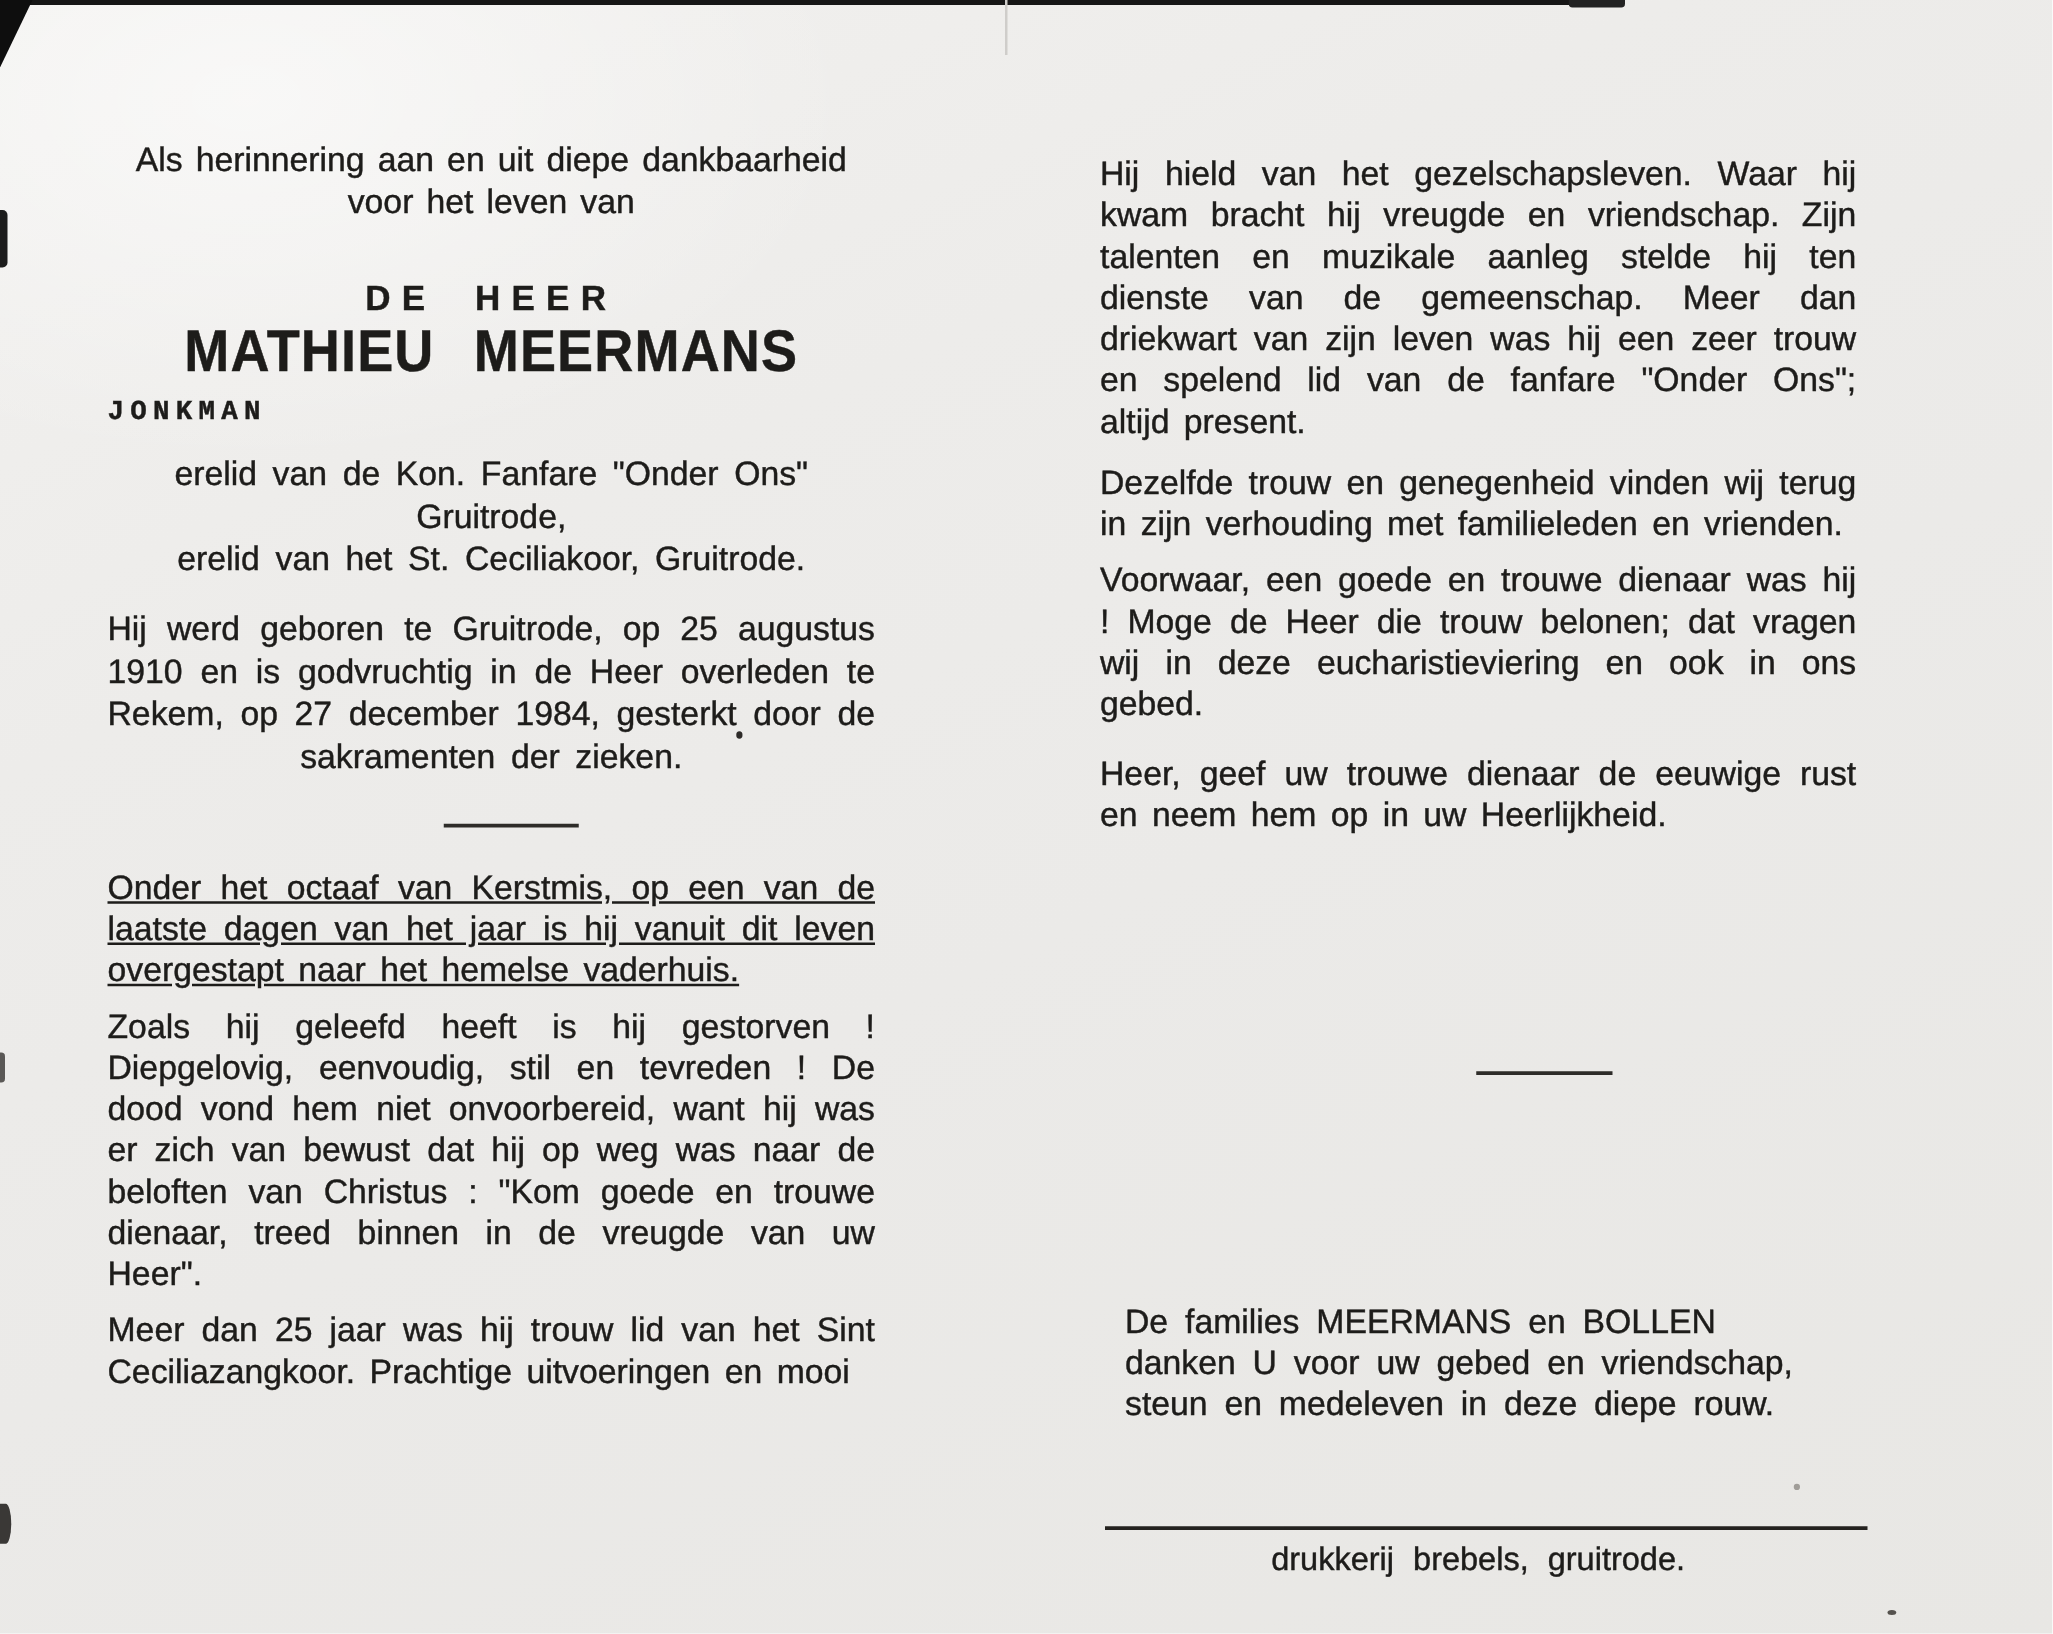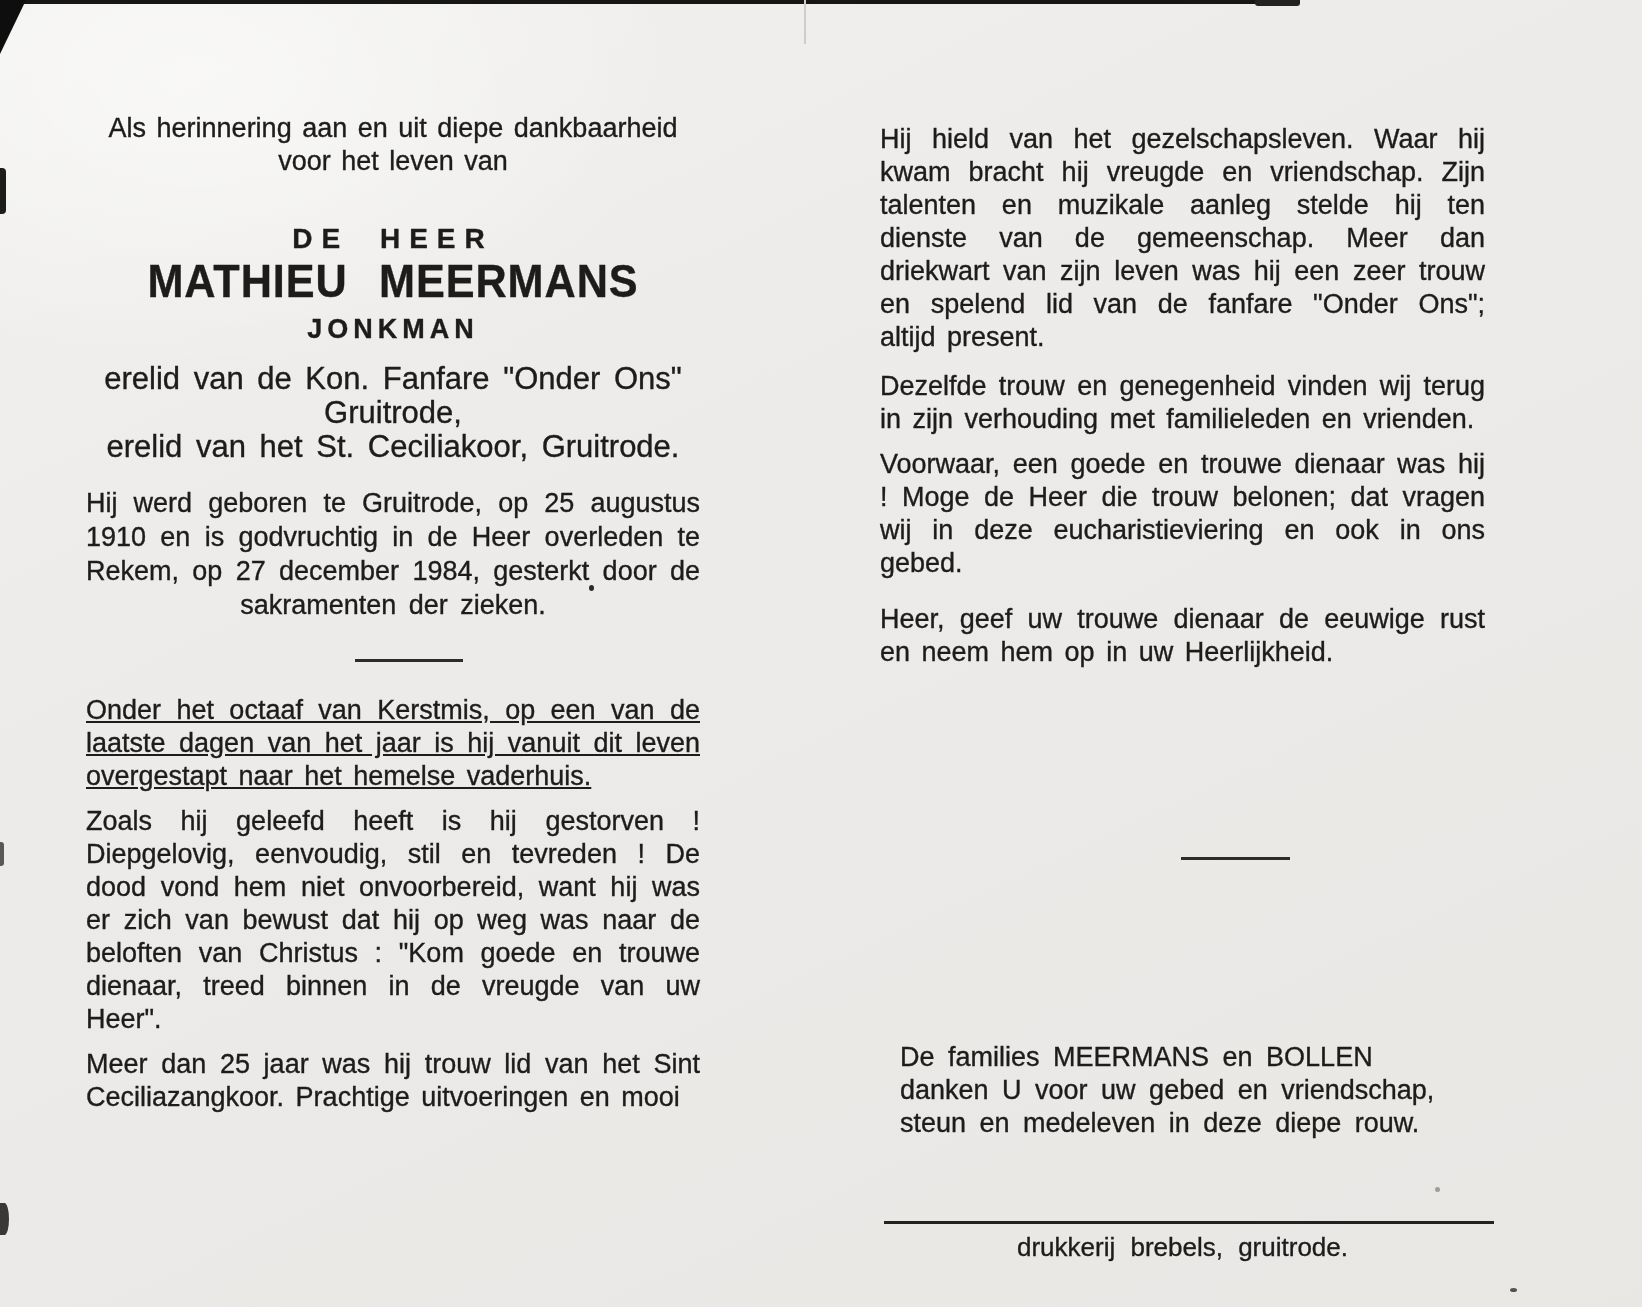--- a/index.html
+++ b/index.html
@@ -15,22 +15,22 @@
     content:"";position:absolute;inset:0;pointer-events:none;
     background:radial-gradient(ellipse 700px 420px at 12% 6%,rgba(255,255,255,0.55),rgba(255,255,255,0) 70%);
   }
   .col{position:absolute;top:100px;}
   .col-left{left:86px;width:614px;}
   .col-right{left:880px;width:605px;}
   .center{text-align:center;}
   .intro{margin-top:12px;font-size:27px;line-height:33px;word-spacing:3px;}
   .honorific{margin-top:44px;font-size:28px;line-height:33px;font-weight:bold;letter-spacing:9px;text-align:center;word-spacing:14px;}
   .name{margin-top:0;font-size:47px;line-height:52px;font-weight:bold;letter-spacing:1px;word-spacing:20px;text-align:center;transform:scaleX(0.92);}
-  .status{margin-top:6px;font-size:27px;line-height:33px;font-weight:bold;letter-spacing:5px;text-align:center;}
-  .memberships{margin-top:16px;font-size:31px;line-height:34px;word-spacing:5px;}
+  .status{margin-top:6px;font-size:22px;line-height:33px;font-weight:bold;letter-spacing:5px;text-align:left;font-family:Liberation Mono, monospace;}
+  .memberships{margin-top:16px;font-size:27px;line-height:34px;word-spacing:5px;}
   p{margin:0;}
   .life-dates{
     margin-top:22px;font-size:27px;line-height:34px;word-spacing:5px;
     text-align:justify;text-align-last:center;
   }
   .para{font-size:27px;line-height:33px;word-spacing:4px;text-align:justify;}
   .p-gap-lg{margin-top:32px;text-decoration:underline;}
   .p-gap{margin-top:12px;}
   .p-gap-md{margin-top:16px;}
   .p-gap-sm{margin-top:23px;}

